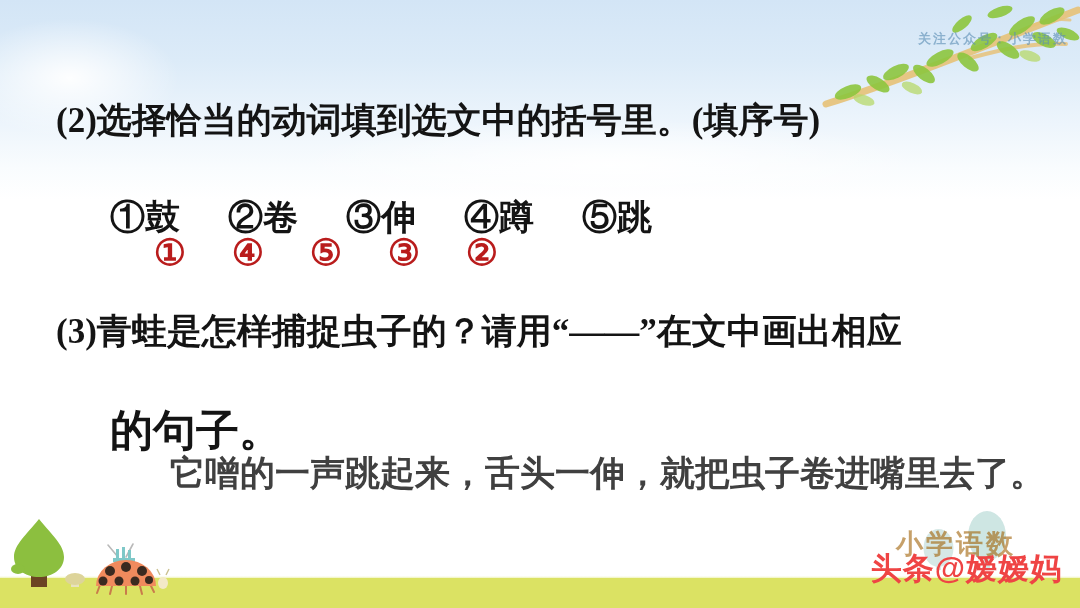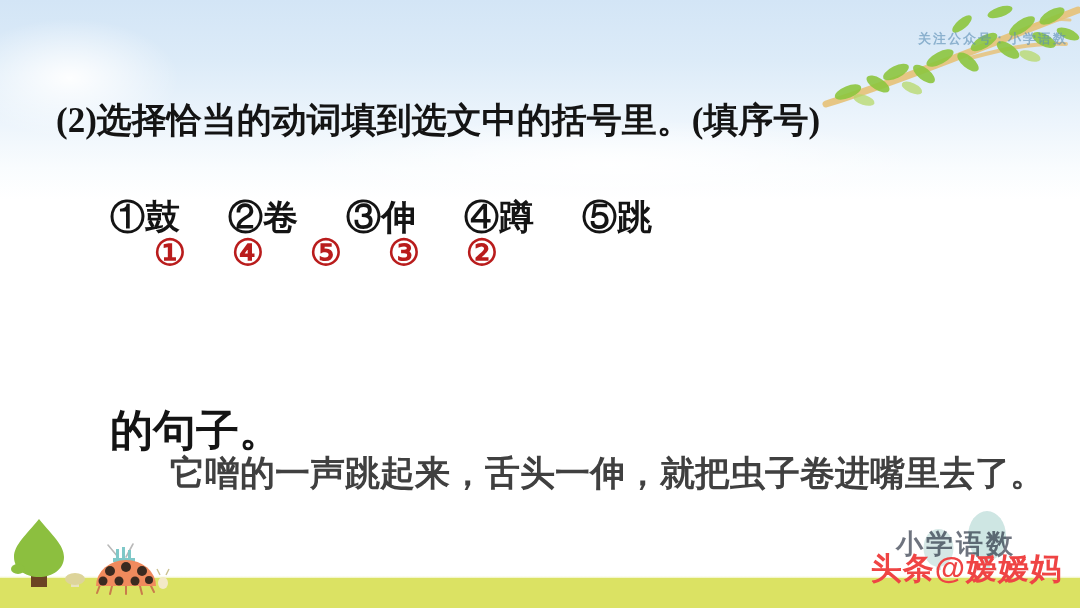--- a/index.html
+++ b/index.html
@@ -99,21 +99,21 @@
     letter-spacing: 2px;
     white-space: nowrap;
   }
   .wm-logo {
     position: absolute;
     right: 64px;
     bottom: 46px;
     font-family: "Liberation Sans", sans-serif;
     font-size: 27px;
     font-weight: bold;
-    color: #0f172a;
+    color: #a16207;
     opacity: 0.60;
     letter-spacing: 3px;
     white-space: nowrap;
   }
   .wm-bottom {
     position: absolute;
     right: 18px;
     bottom: 18px;
     font-family: "Liberation Sans", sans-serif;
     font-size: 31px;
@@ -242,20 +242,21 @@
     <div class="q-line q2-head">(2)选择恰当的动词填到选文中的括号里。(填序号)</div>
 
     <div class="q-line q2-options">
       <span class="opt">①鼓</span><span class="opt">②卷</span><span class="opt">③伸</span><span class="opt">④蹲</span><span class="opt">⑤跳</span>
     </div>
 
     <div class="answer-circles">
       <span class="ac">①</span><span class="ac">④</span><span class="ac">⑤</span><span class="ac">③</span><span class="ac">②</span>
     </div>
 
+    <div class="q-line q3-head">(3)青蛙是怎样捕捉虫子的？请用“——”在文中画出相应</div>
     <div class="q-line q3-head2">的句子。</div>
 
     <div class="answer-sentence">它噌的一声跳起来，舌头一伸，就把虫子卷进嘴里去了。</div>
 
   </div>
 
   <div class="grass-band-hi"></div>
   <div class="grass-band"></div>
 
   <svg class="deco-left" viewBox="0 0 210 95">

